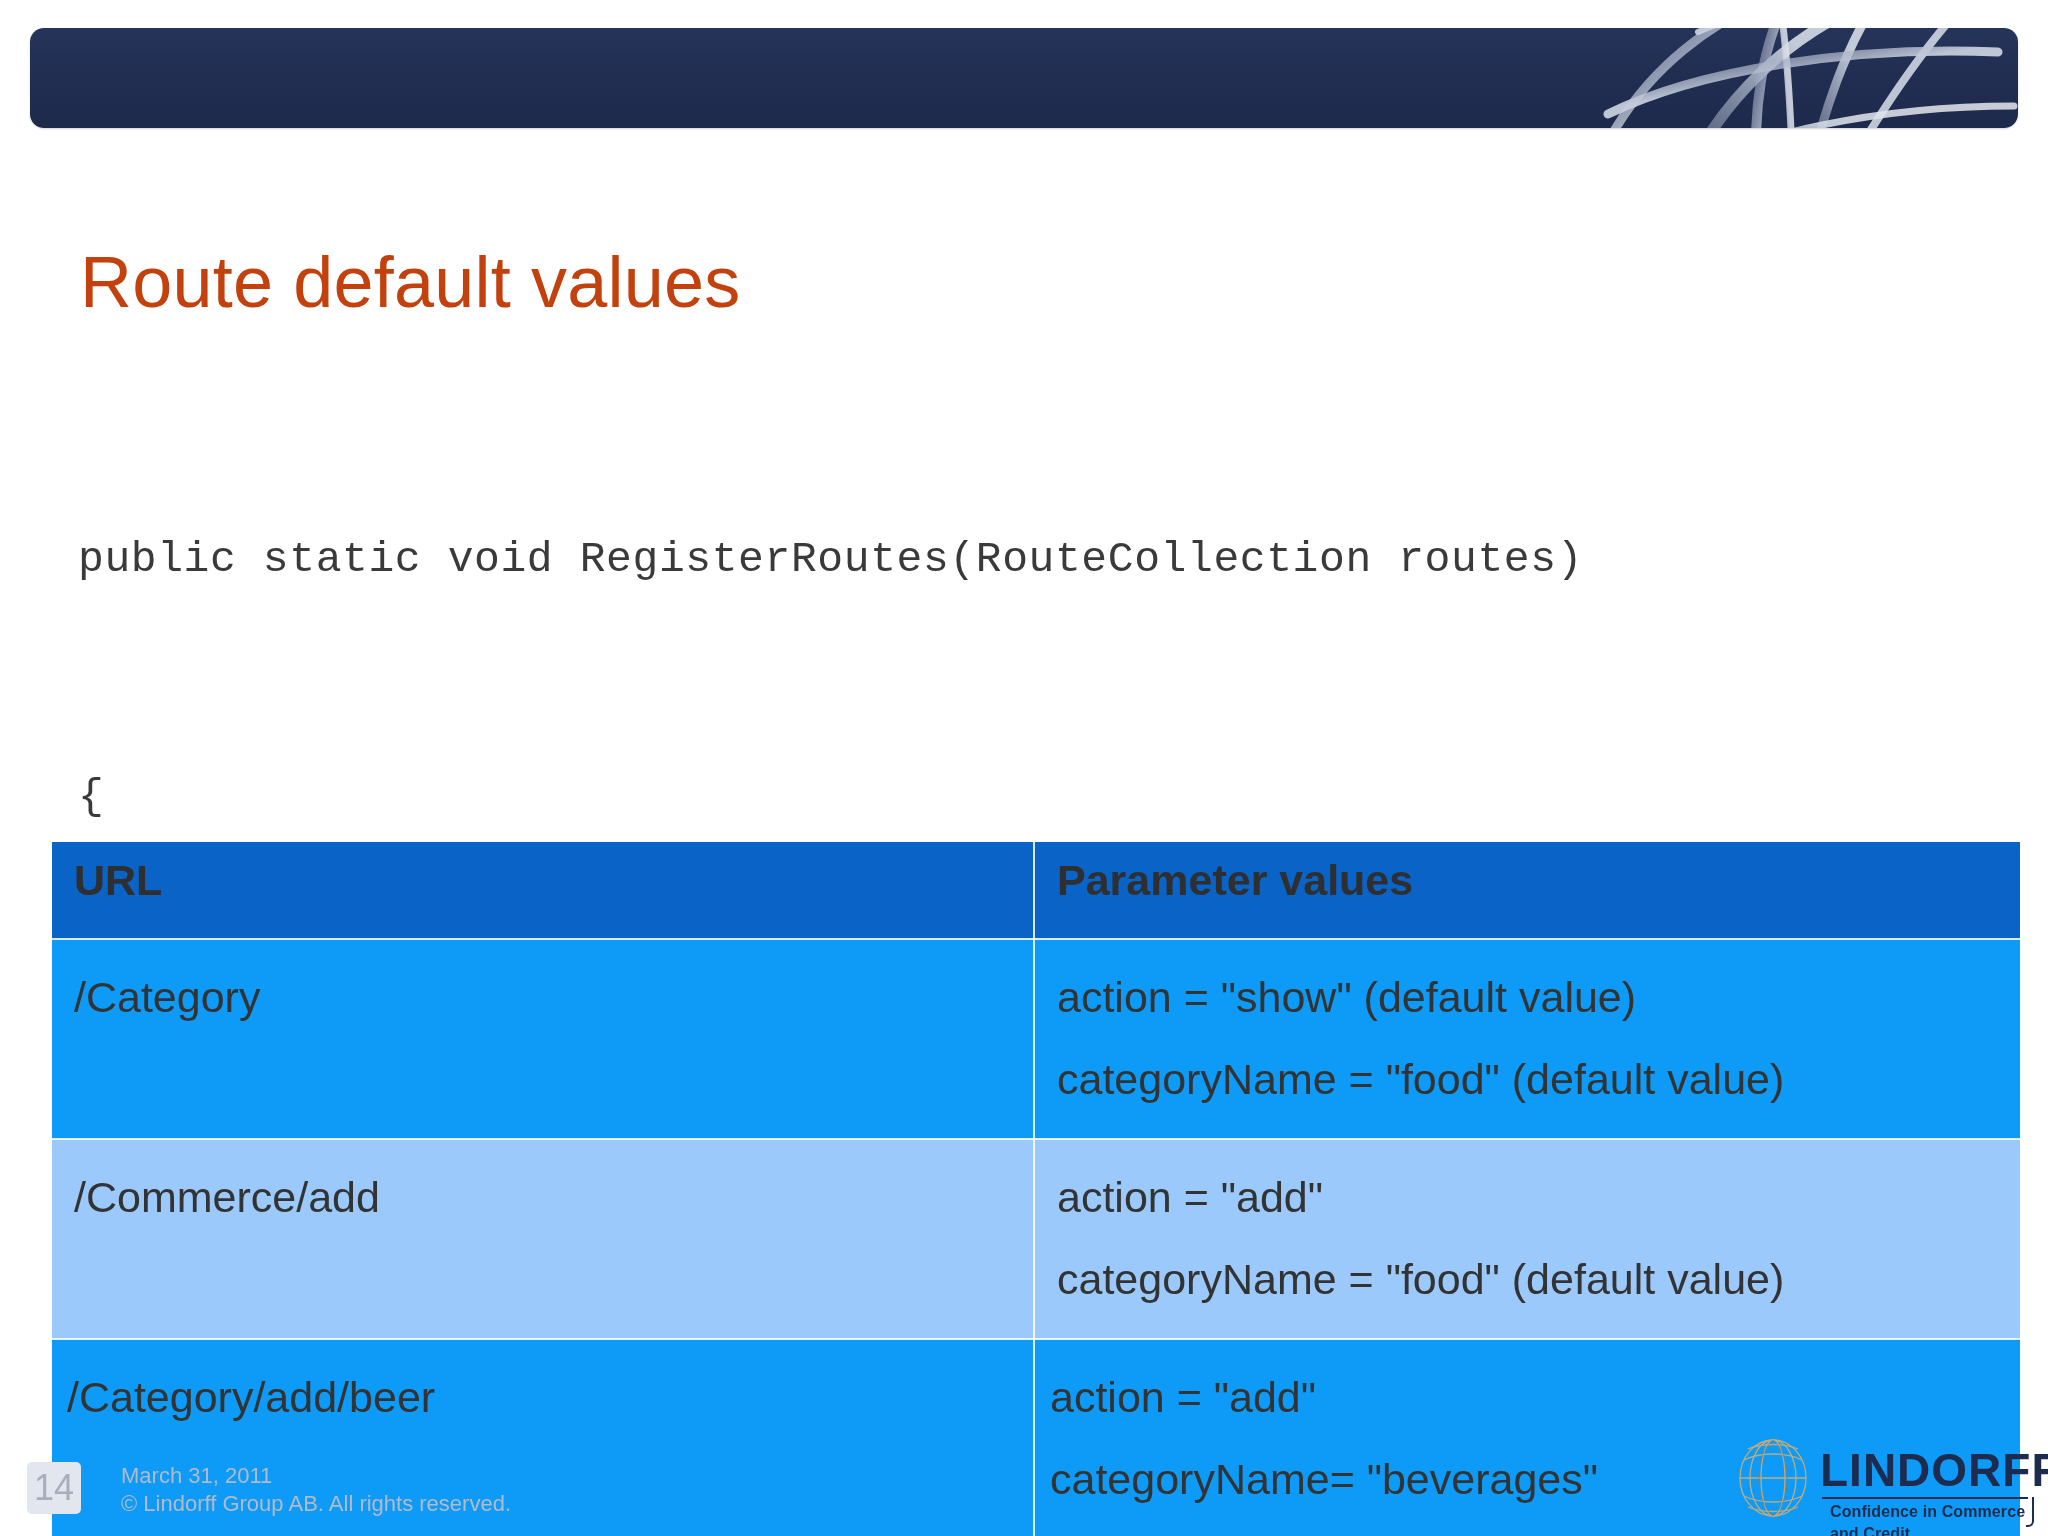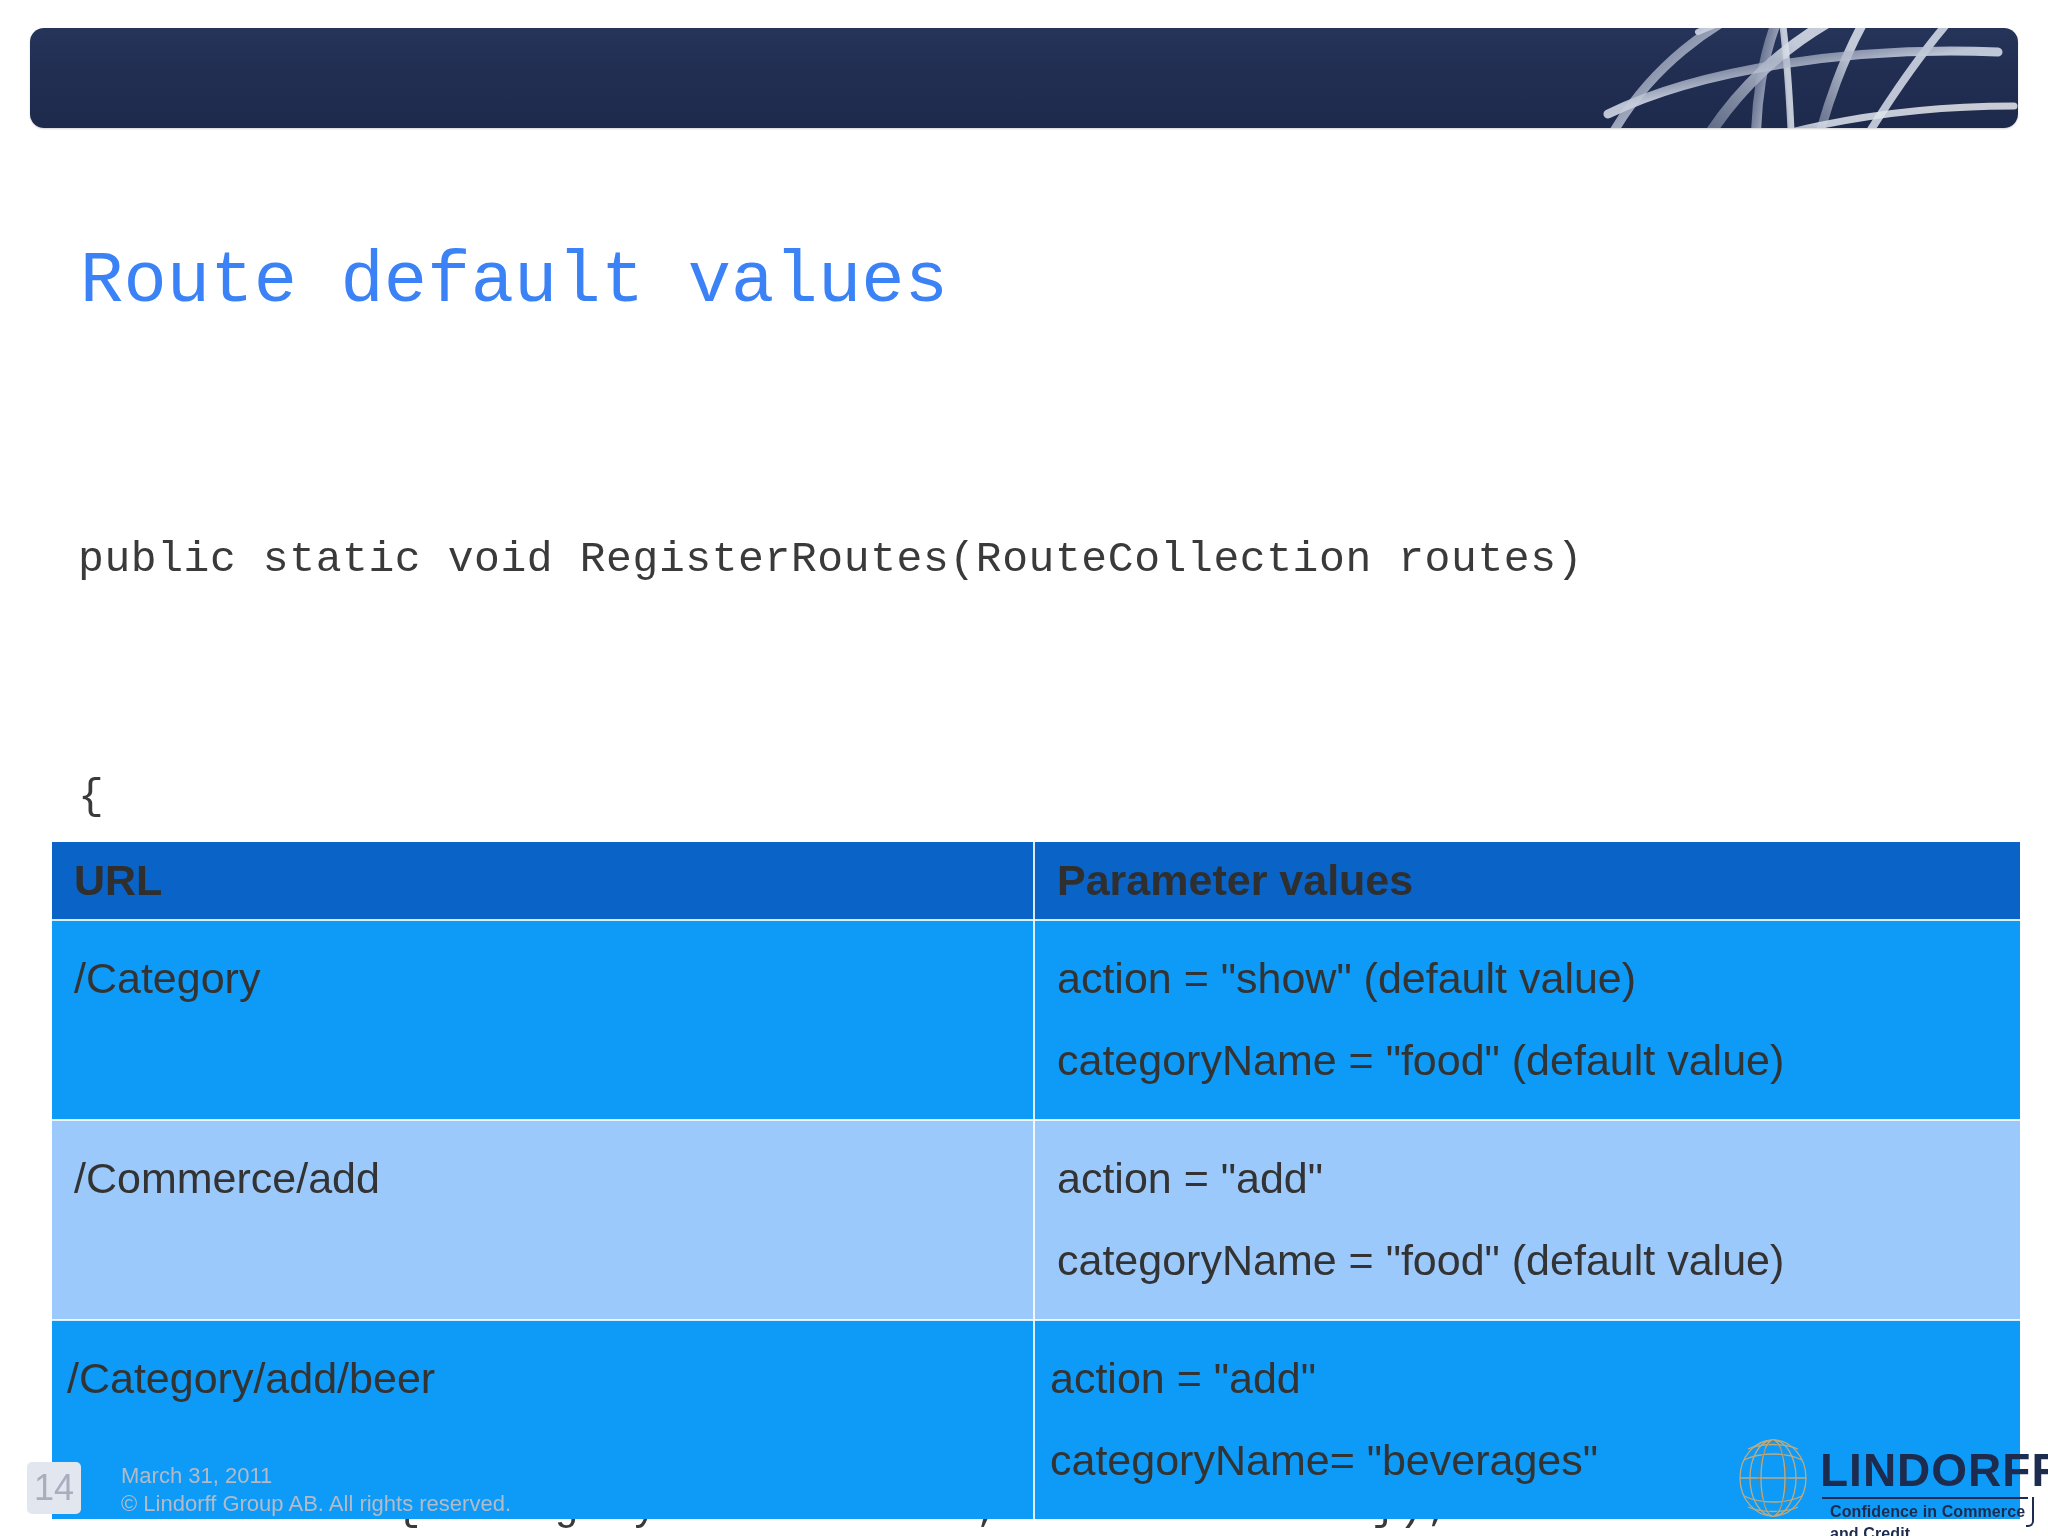--- a/index.html
+++ b/index.html
@@ -35,24 +35,24 @@
     width: 470px;
     height: 260px;
     opacity: 0.95;
   }
 
   
   .slide-title {
     position: absolute;
     left: 80px;
     top: 246px;
-    font-family: Liberation Mono, monospace;
+    font-family: Liberation Sans, sans-serif;
     font-size: 72px;
     line-height: 1.0;
-    color: #3b82f6;
+    color: #c2410c;
     letter-spacing: 0.2px;
     white-space: nowrap;
   }
 
   
   .code-block {
     position: absolute;
     left: 78px;
     top: 362px;
     width: 1900px;
@@ -90,21 +90,21 @@
   .route-table tr:last-child td { border-bottom: none; padding-left: 15px; }
 
   .route-table thead th {
     background: #0a63c6;
     color: #2f2f2f;
     font-size: 43px;
     font-weight: bold;
     line-height: 52px;
     height: 62px;
     padding-top: 12px;
-    padding-bottom: 3px;
+    padding-bottom: 22px;
   }
 
   .route-table tbody td {
     font-size: 43px;
     line-height: 82px;
     color: #333333;
     font-weight: normal;
     height: 136px;
   }
   tr.row-a td { background: #0d9bf7; }

